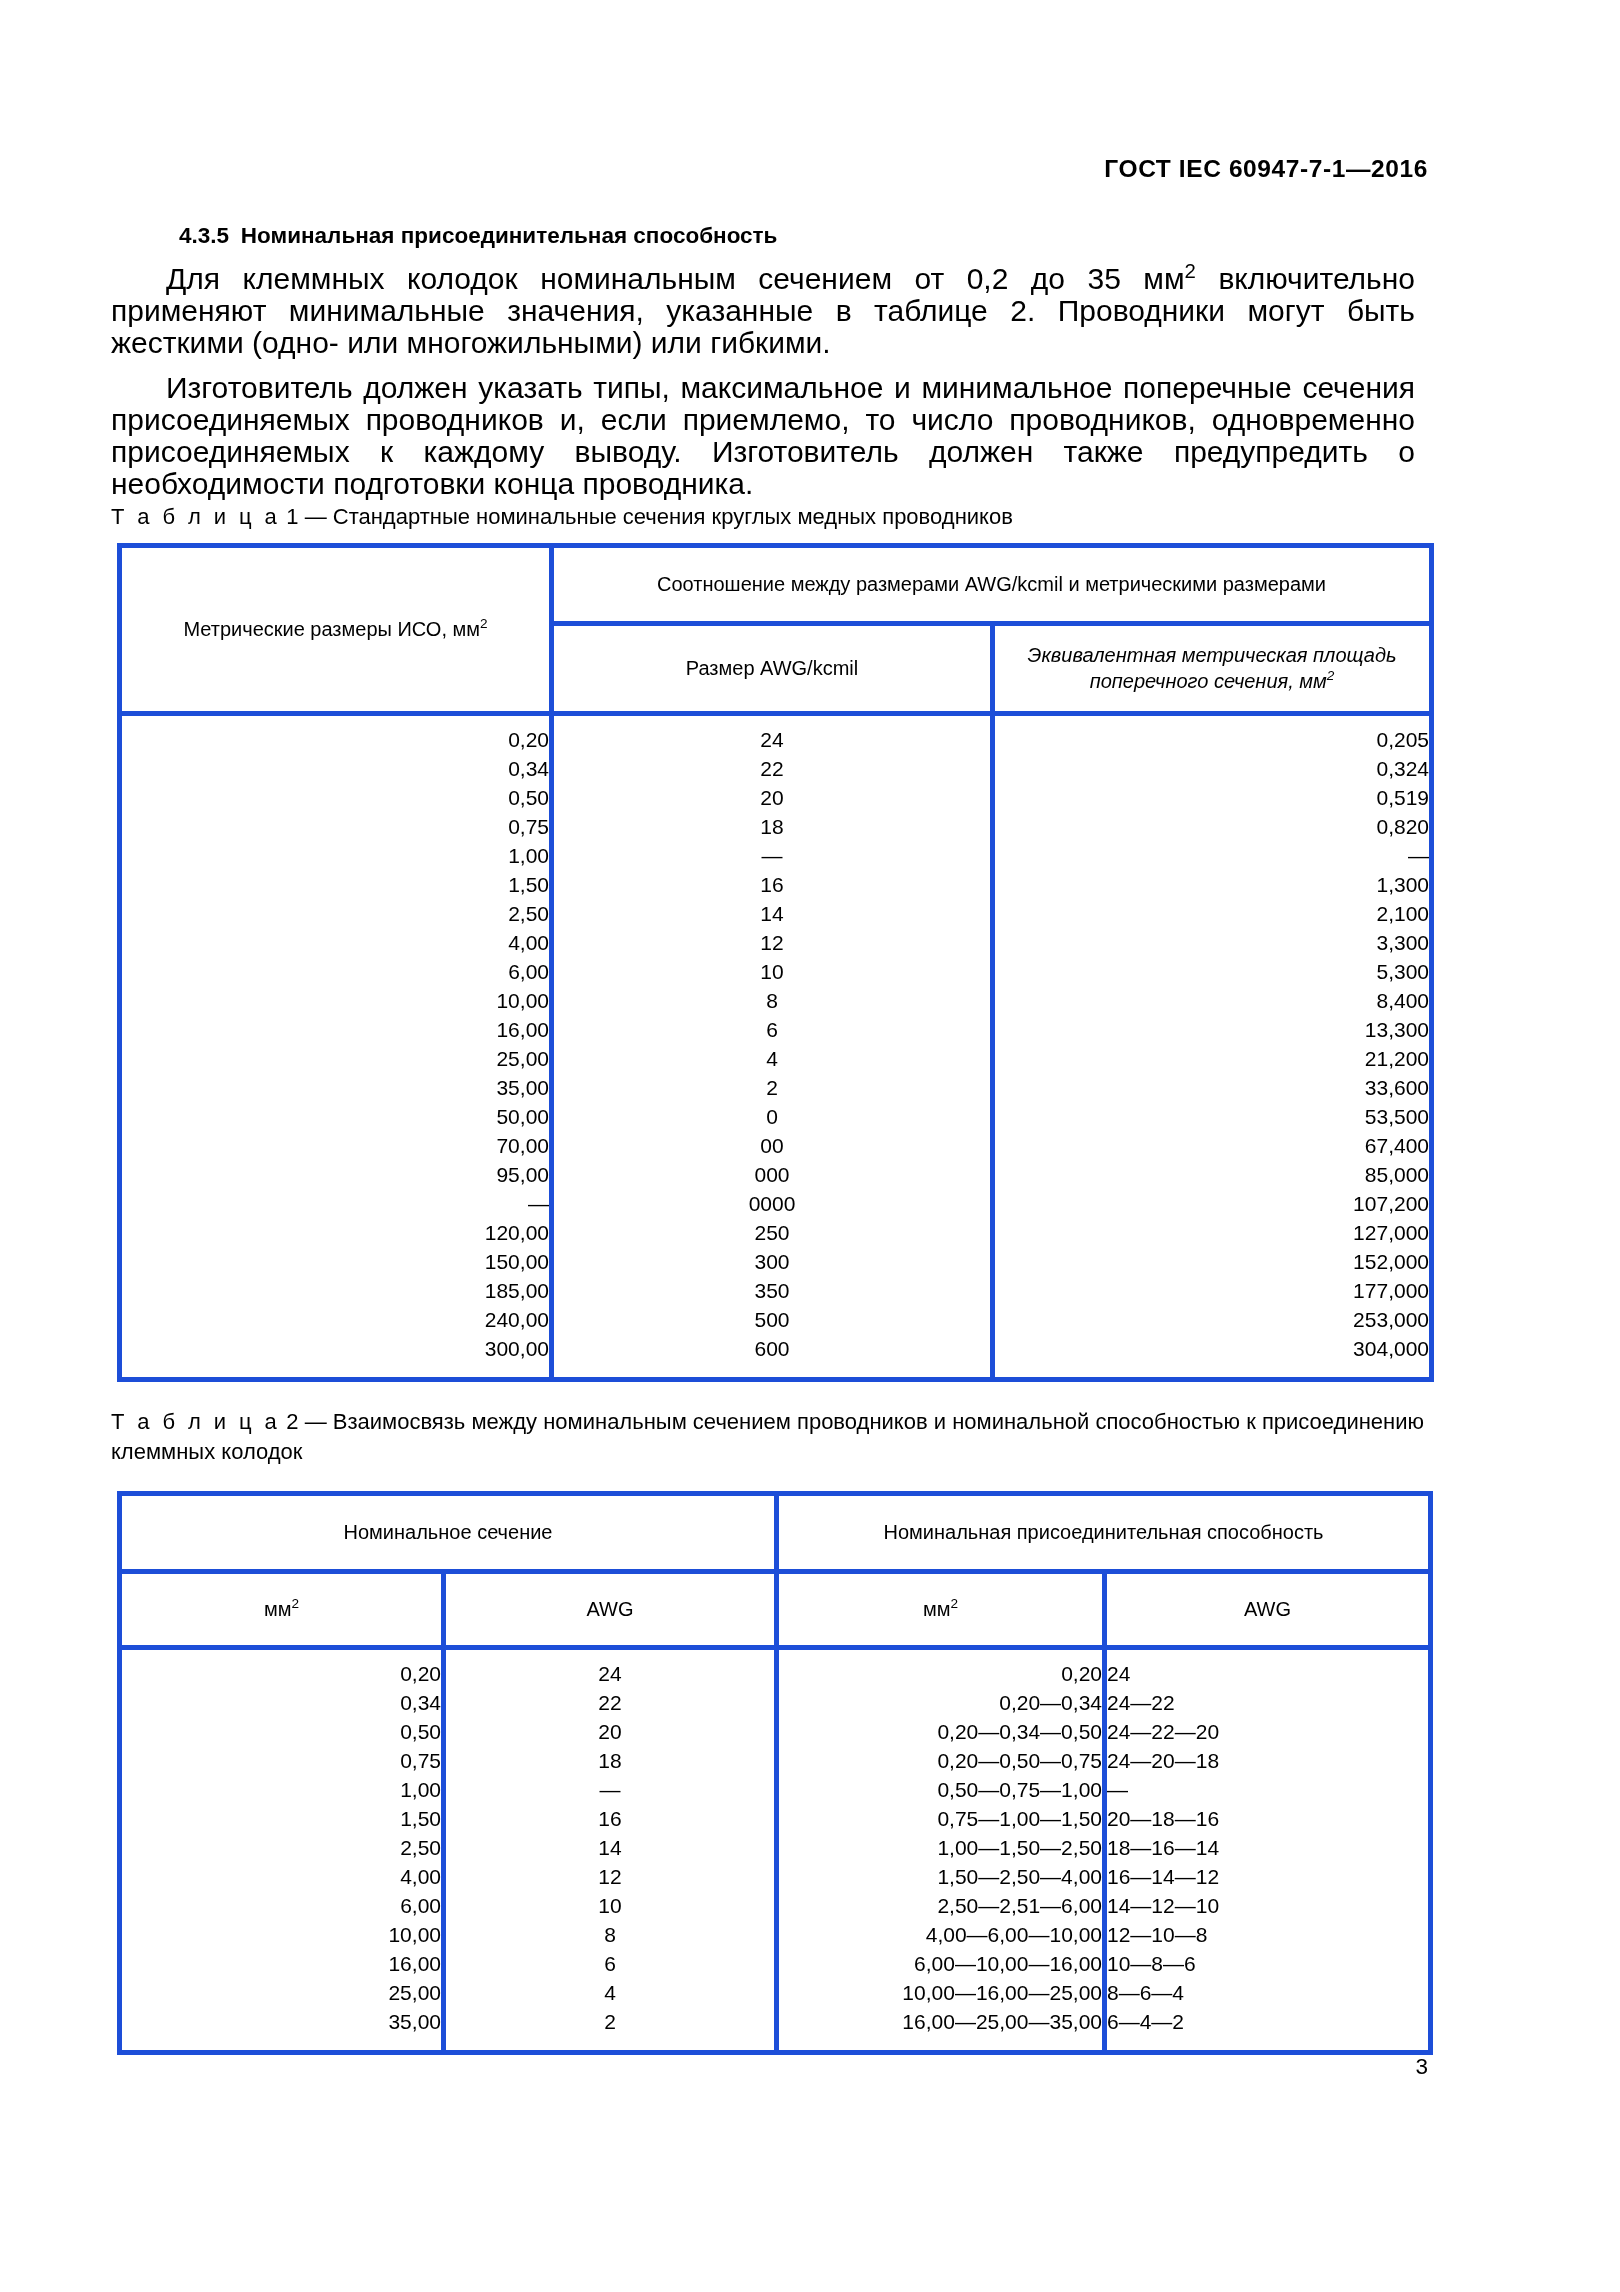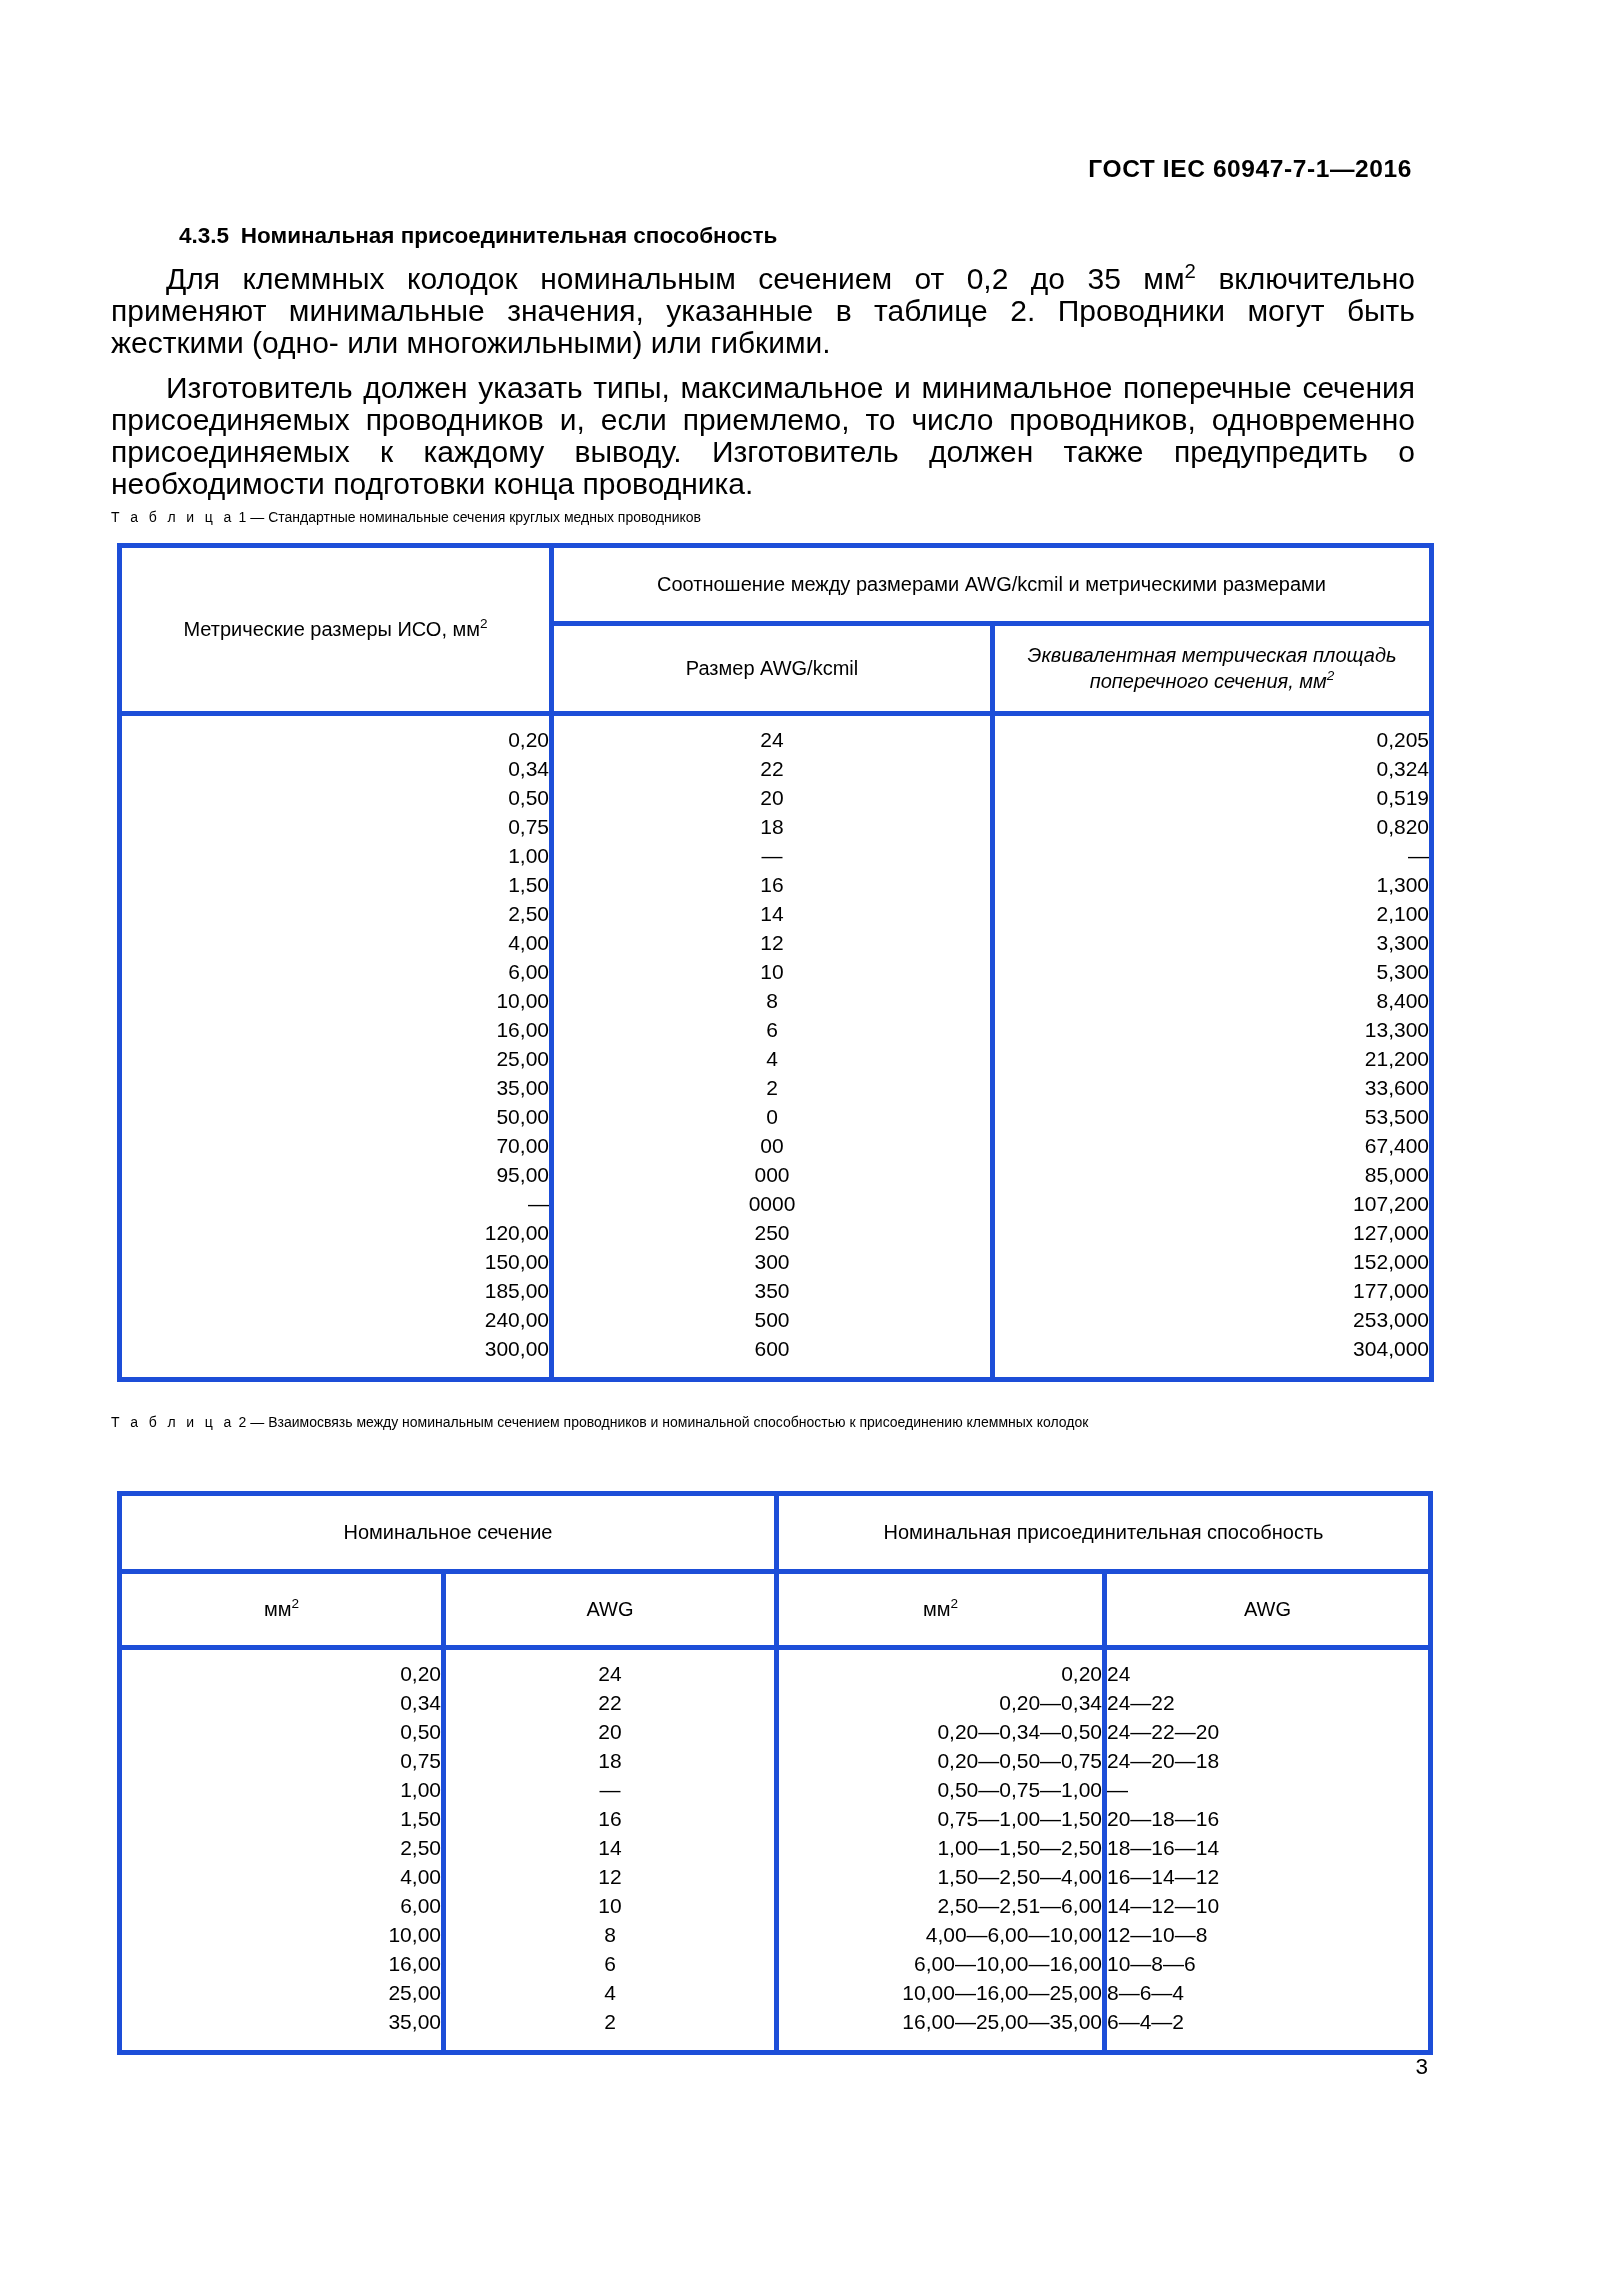--- a/index.html
+++ b/index.html
@@ -14,21 +14,21 @@
     background: #ffffff;
     font-family: "Liberation Sans", sans-serif;
     color: #000000;
     overflow: hidden;
   }
 
   
   .doc-header {
     position: absolute;
     top: 155px;
-    right: 208px;
+    right: 192px;
     font-size: 24.5px;
     font-weight: bold;
     letter-spacing: 0.6px;
     white-space: nowrap;
   }
 
   
   .section-heading {
     position: absolute;
     top: 223px;
@@ -50,21 +50,21 @@
   .body-block.p1 { top: 263px; }
   .body-block.p2 { top: 372px; }
   .body-block p { margin: 0; text-indent: 55px; }
   sup { font-size: 0.68em; vertical-align: super; line-height: 0; }
 
   
   .table-caption {
     position: absolute;
     left: 111px;
     width: 1318px;
-    font-size: 14px;
+    font-size: 22px;
     line-height: 30px;
     text-align: left;
   }
   .table-caption .tcap-label { letter-spacing: 3.4px; }
   .cap1 { top: 502px; }
   .cap2 { top: 1407px; }
 
   
   .doc-table {
     position: absolute;

